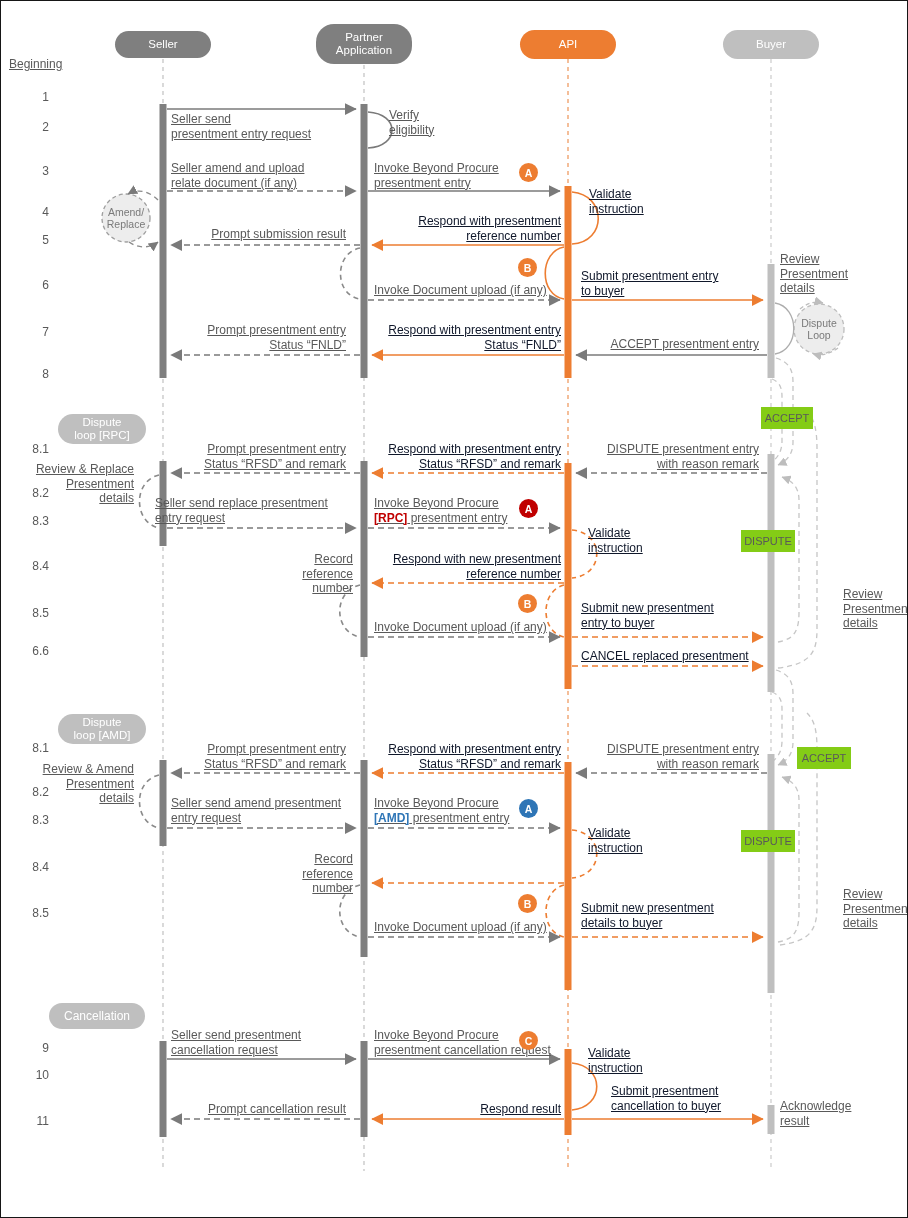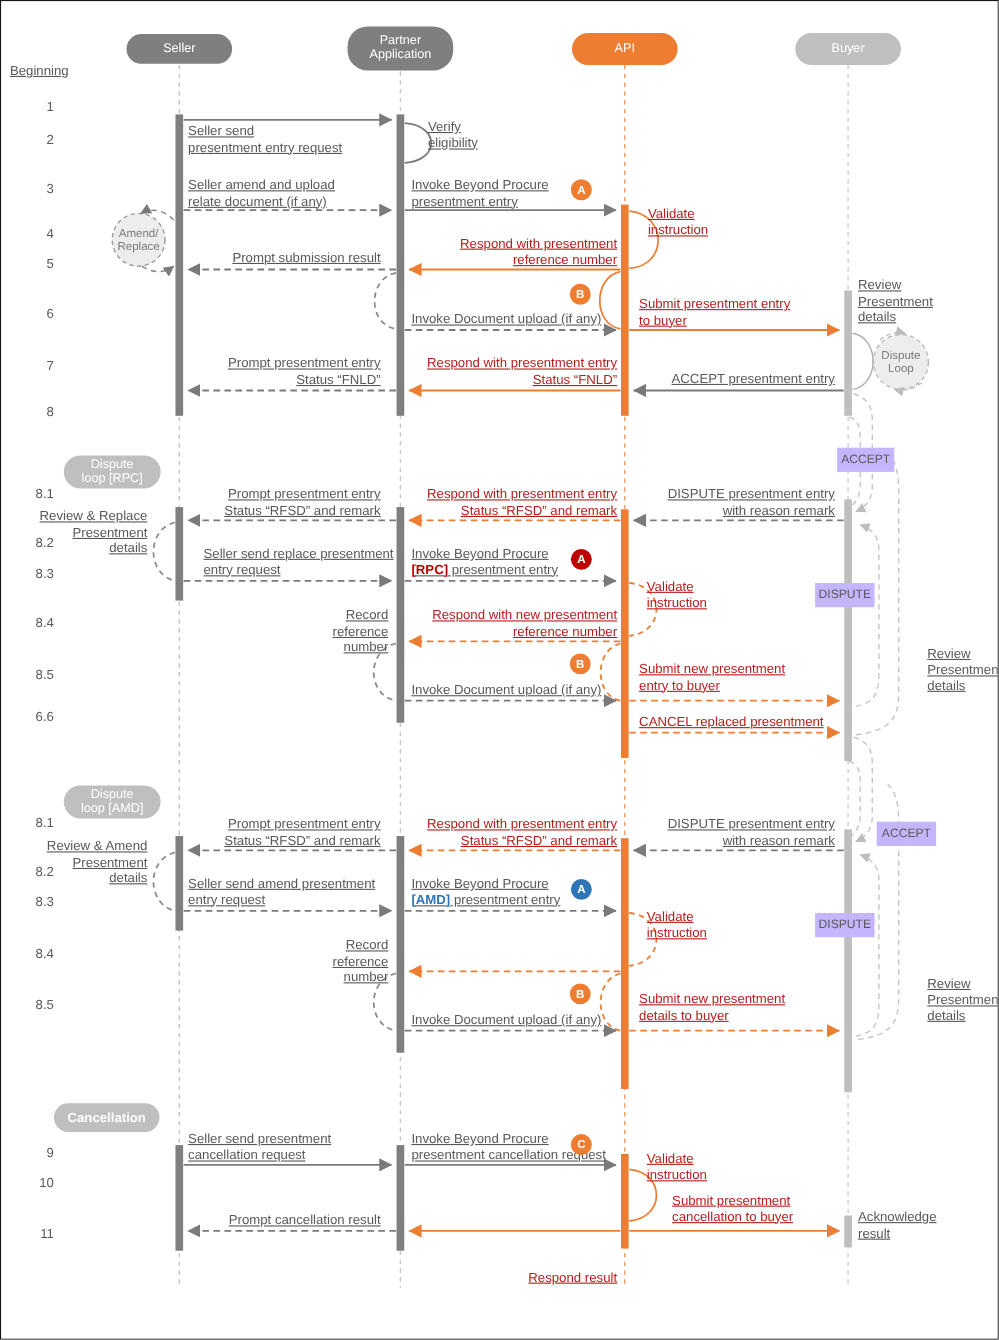--- a/index.html
+++ b/index.html
@@ -3,21 +3,21 @@
 <meta charset="utf-8">
 <style>
   html,body{margin:0;padding:0;background:#ffffff;}
   .canvas{
     position:relative;width:908px;height:1218px;background:#fff;
     border:1px solid #161616;box-sizing:border-box;overflow:hidden;
     font-family:"Liberation Sans",sans-serif;
   }
   svg.layer{position:absolute;left:0;top:0;}
   .lbl{position:absolute;font-size:12px;line-height:14.5px;color:#595959;white-space:pre-line;text-decoration:underline;}
-  .or{color:#b91c1c;}
+  .or{color:#0f172a;}
   .ra{text-align:right;}
   .pill{
     position:absolute;background:#7F7F7F;color:#fff;border-radius:16px;
     display:flex;align-items:center;justify-content:center;text-align:center;
     font-size:11.5px;line-height:13.5px;white-space:pre-line;
   }
   .pill.orange{background:#ED7D31;}
   .pill.light{background:#BFBFBF;}
   .spill{
     position:absolute;background:#BFBFBF;color:#fff;border-radius:15px;
@@ -26,21 +26,21 @@
   }
   .badge{
     position:absolute;width:19px;height:19px;border-radius:50%;
     color:#fff;font-size:10.5px;font-weight:bold;
     display:flex;align-items:center;justify-content:center;
   }
   .badge.orange{background:#ED7D31;}
   .badge.red{background:#C00000;}
   .badge.blue{background:#2E75B6;}
   .bbox{
-    position:absolute;background:#c4b5fd;color:#595959;font-size:11px;
+    position:absolute;background:#84cc16;color:#595959;font-size:11px;
     display:flex;align-items:center;justify-content:center;
   }
   .num{position:absolute;width:34px;text-align:right;font-size:12px;color:#595959;}
   .tagred{color:#C00000;font-weight:bold;}
   .tagblue{color:#2E75B6;font-weight:bold;}
   .circlbl{position:absolute;text-align:center;font-size:10.5px;line-height:12px;color:#7a7a7a;white-space:pre-line;}
 </style>
 </head>
 <body>
 
@@ -231,21 +231,21 @@
 loop [RPC]</div>
   <div class="lbl or ra" style="left:360px;top:441px;width:200px;">Respond with presentment entry
 Status “RFSD” and remark</div>
   <div class="lbl ra" style="left:145px;top:441px;width:200px;">Prompt presentment entry
 Status “RFSD” and remark</div>
   <div class="lbl ra" style="left:558px;top:441px;width:200px;">DISPUTE presentment entry
 with reason remark</div>
   <div class="lbl ra" style="left:23px;top:461px;width:110px;">Review &amp; Replace
 Presentment
 details</div>
-  <div class="lbl" style="left:184px;top:495px;">Seller send replace presentment
+  <div class="lbl" style="left:154px;top:495px;">Seller send replace presentment
 entry request</div>
   <div class="lbl" style="left:373px;top:495px;"><span style="display:block;">Invoke Beyond Procure</span><span class="tagred">[RPC]</span><span> presentment entry</span></div>
   <div class="badge red" style="left:518px;top:498px;">A</div>
   <div class="lbl or" style="left:587px;top:525px;">Validate
 instruction</div>
   <div class="bbox" style="left:740px;top:529px;width:54px;height:22px;">DISPUTE</div>
   <div class="lbl ra" style="left:252px;top:551px;width:100px;">Record
 reference
 number</div>
   <div class="lbl or ra" style="left:360px;top:551px;width:200px;">Respond with new presentment
@@ -282,28 +282,28 @@
 reference
 number</div>
   <div class="badge orange" style="left:517px;top:893px;">B</div>
   <div class="lbl" style="left:373px;top:919px;">Invoke Document upload (if any)</div>
   <div class="lbl or" style="left:580px;top:900px;">Submit new presentment
 details to buyer</div>
   <div class="lbl" style="left:842px;top:886px;">Review
 Presentment
 details</div>
 
-  <div class="spill" style="left:48px;top:1002px;width:96px;height:26px;border-radius:13px;font-size:12px;font-weight:bold;">Cancellation</div>
+  <div class="spill" style="left:48px;top:1002px;width:96px;height:26px;border-radius:13px;font-size:12px;">Cancellation</div>
   <div class="lbl" style="left:170px;top:1027px;">Seller send presentment
 cancellation request</div>
   <div class="lbl" style="left:373px;top:1027px;">Invoke Beyond Procure
 presentment cancellation request</div>
   <div class="badge orange" style="left:518px;top:1030px;">C</div>
   <div class="lbl or" style="left:587px;top:1045px;">Validate
 instruction</div>
   <div class="lbl ra" style="left:145px;top:1101px;width:200px;">Prompt cancellation result</div>
-  <div class="lbl or ra" style="left:360px;top:1153px;width:200px;text-align:right;">Respond result</div>
+  <div class="lbl or ra" style="left:360px;top:1101px;width:200px;text-align:right;">Respond result</div>
   <div class="lbl or" style="left:610px;top:1083px;">Submit presentment
 cancellation to buyer</div>
   <div class="lbl" style="left:779px;top:1098px;">Acknowledge
 result</div>
 
 </div>
 
 </body></html>

